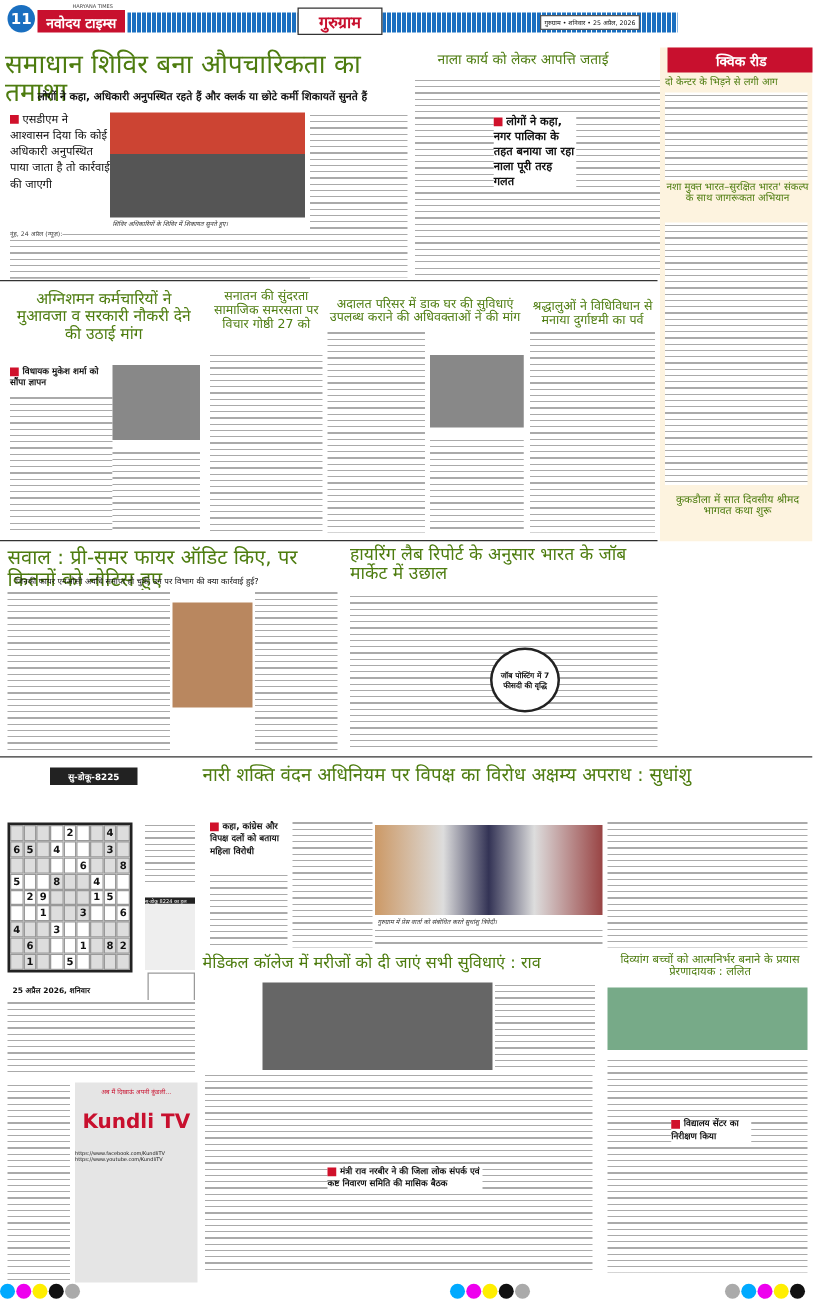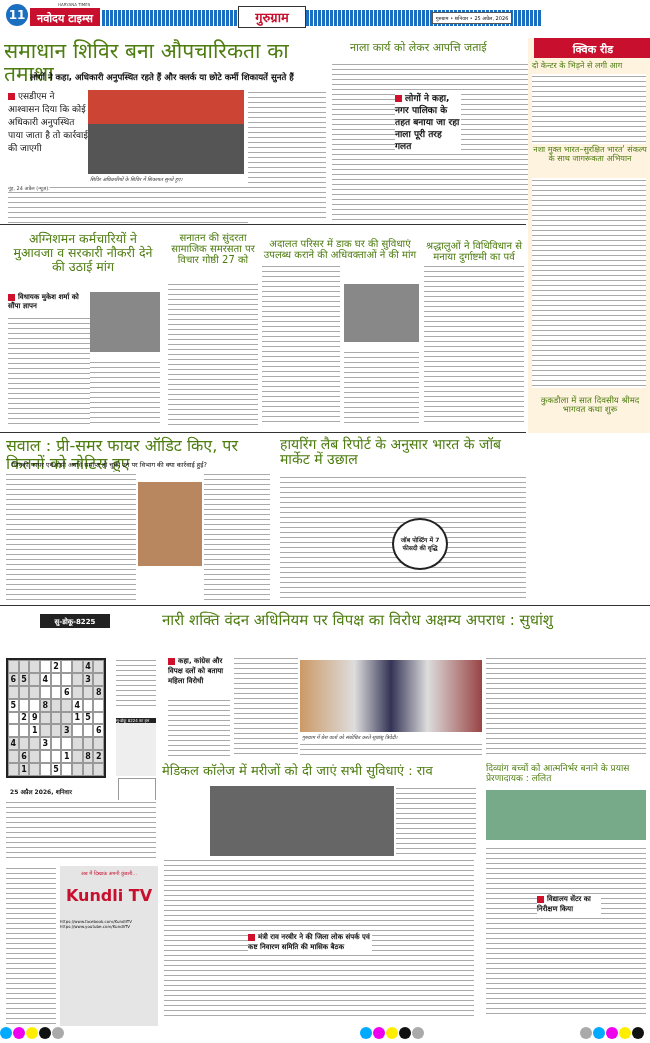--- a/index.html
+++ b/index.html
@@ -189,22 +189,22 @@
 <div class="abs body-text filler" style="left:234px;top:656px;width:64px;height:102px"></div>
 <div class="abs photo" style="left:300px;top:660px;width:182px;height:72px;background:linear-gradient(90deg,#c96 0,#ddd 30%,#335 50%,#ddd 70%,#944 100%)"></div>
 <div class="abs cap" style="left:302px;top:734px">गुरुग्राम में प्रेस वार्ता को संबोधित करते सुधांशु त्रिवेदी।</div>
 <div class="abs body-text filler" style="left:300px;top:742px;width:182px;height:16px"></div>
 <div class="abs body-text filler" style="left:486px;top:656px;width:160px;height:102px"></div>
 
 <div class="abs hl" style="left:162px;top:764px;width:320px;font-size:13px">मेडिकल कॉलेज में मरीजों को दी जाएं सभी सुविधाएं : राव</div>
 <div class="abs photo" style="left:210px;top:786px;width:184px;height:70px;background:#666"></div>
 <div class="abs body-text filler" style="left:164px;top:858px;width:310px;height:160px"></div>
 <div class="abs body-text filler" style="left:396px;top:786px;width:80px;height:70px"></div>
-<div class="abs" style="left:248px;top:932px;width:124px;background:#fff;font-size:7px;font-weight:bold;line-height:10px"><span class="redsq"></span><span>मंत्री राव नरबीर ने की जिला लोक संपर्क एवं कष्ट निवारण समिति की मासिक बैठक</span></div>
-
-<div class="abs hl" style="left:486px;top:764px;width:164px;font-size:9px;">दिव्यांग बच्चों को आत्मनिर्भर बनाने के प्रयास प्रेरणादायक : ललित</div>
+<div class="abs" style="left:262px;top:932px;width:124px;background:#fff;font-size:7px;font-weight:bold;line-height:10px"><span class="redsq"></span><span>मंत्री राव नरबीर ने की जिला लोक संपर्क एवं कष्ट निवारण समिति की मासिक बैठक</span></div>
+
+<div class="abs hl" style="left:486px;top:764px;width:164px;font-size:9px;text-align:center">दिव्यांग बच्चों को आत्मनिर्भर बनाने के प्रयास प्रेरणादायक : ललित</div>
 <div class="abs photo" style="left:486px;top:790px;width:160px;height:50px;background:#7a8"></div>
 <div class="abs body-text filler" style="left:486px;top:846px;width:160px;height:172px"></div>
 <div class="abs" style="left:537px;top:894px;width:64px;background:#fff;font-size:7px;font-weight:bold;line-height:10px"><span class="redsq"></span><span>विद्यालय सेंटर का निरीक्षण किया</span></div>
 
 <div class="abs" style="left:0;top:1024px"><span class="reg" style="background:#0af"></span><span class="reg" style="background:#e0e"></span><span class="reg" style="background:#fe0"></span><span class="reg" style="background:#111"></span><span class="reg" style="background:#aaa"></span></div>
 <div class="abs" style="left:360px;top:1024px"><span class="reg" style="background:#0af"></span><span class="reg" style="background:#e0e"></span><span class="reg" style="background:#fe0"></span><span class="reg" style="background:#111"></span><span class="reg" style="background:#aaa"></span></div>
 <div class="abs" style="left:580px;top:1024px"><span class="reg" style="background:#aaa"></span><span class="reg" style="background:#0af"></span><span class="reg" style="background:#e0e"></span><span class="reg" style="background:#fe0"></span><span class="reg" style="background:#111"></span></div>
 
 </body></html>

